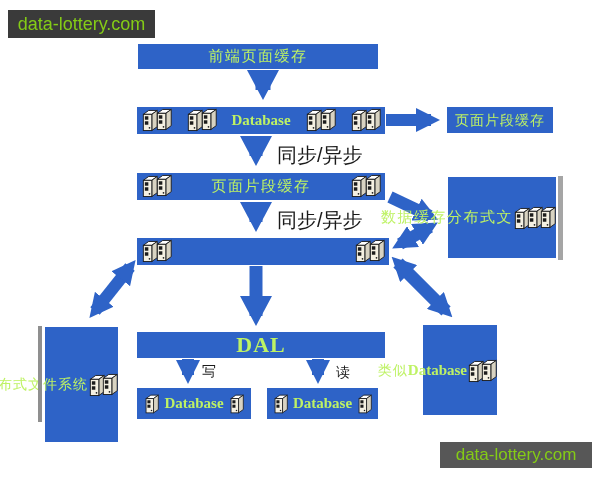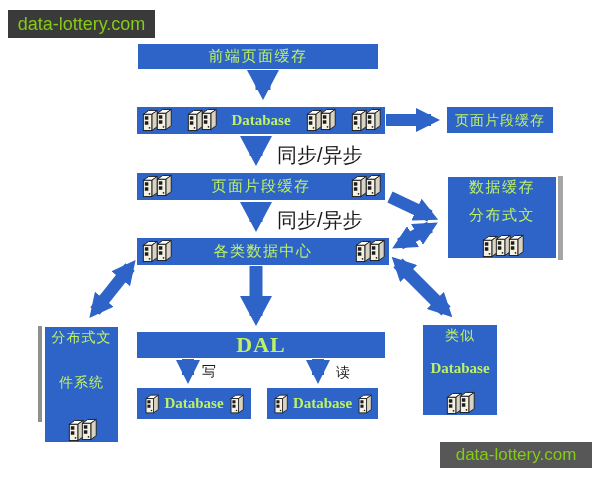--- a/index.html
+++ b/index.html
@@ -2,21 +2,21 @@
 <html><head>
 <meta charset="utf-8">
 <style>
   html,body{margin:0;padding:0;background:#ffffff;}
   .stage{position:relative;width:600px;height:480px;background:#ffffff;
          font-family:"Liberation Sans",sans-serif;overflow:hidden;}
   .arrows{position:absolute;left:0;top:0;width:600px;height:480px;}
   .node{position:absolute;background:#2e63c7;color:#bef264;
         display:flex;align-items:center;justify-content:center;box-sizing:border-box;}
   .row-node{justify-content:space-between;padding:0 4px;}
-  .col-node{flex-direction:column;justify-content:space-between;}
+  .col-node{flex-direction:row;justify-content:flex-end;}
   .zh{font-size:15px;letter-spacing:1.5px;white-space:nowrap;line-height:1.35;}
   .zh-sm{font-size:14px;letter-spacing:1px;white-space:nowrap;line-height:1.5;}
   .serif{font-family:"Liberation Serif",serif;font-weight:bold;white-space:nowrap;}
   .ws-label{font-size:15px;}
   .dal-label{font-size:22px;letter-spacing:1px;}
   .db-label{font-size:15px;margin:16px 5px;}
   .bt-label{font-size:15px;}
   .edge-label{position:absolute;color:#1a1a1a;font-size:20px;white-space:nowrap;}
   .small-edge-label{position:absolute;color:#1a1a1a;font-size:14px;white-space:nowrap;}
   .wm{position:absolute;color:#84cc16;display:flex;align-items:center;justify-content:center;}
@@ -146,21 +146,20 @@
 
   <div class="node row-node" style="left:137px;top:238px;width:252px;height:27px">
     <span class="pair">
       <svg class="tw">
           <use href="#tower"></use>
         </svg>
       <svg class="tw">
           <use href="#tower"></use>
         </svg>
     </span>
-    <span class="zh">各类数据中心</span>
     <span class="pair">
       <svg class="tw">
           <use href="#tower"></use>
         </svg>
       <svg class="tw">
           <use href="#tower"></use>
         </svg>
     </span>
   </div>
 

